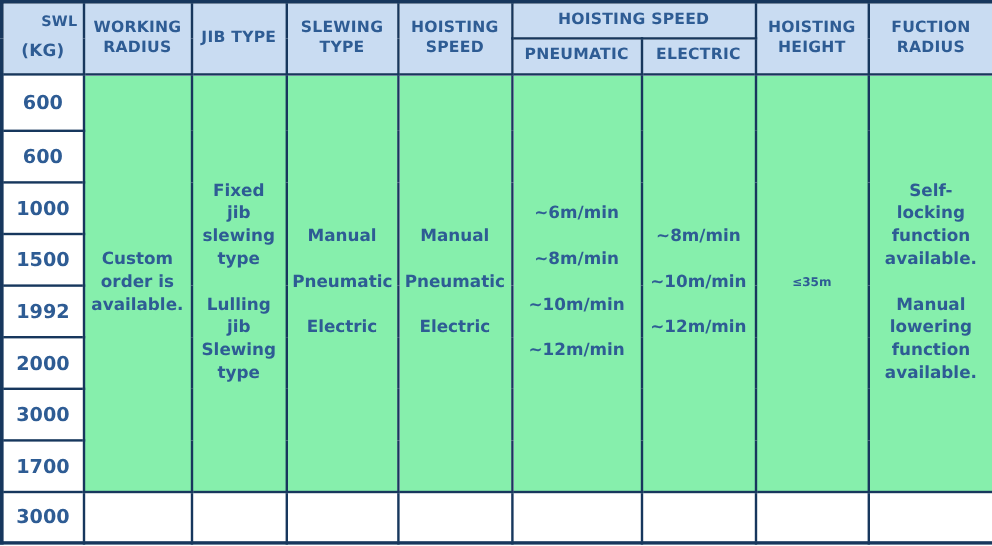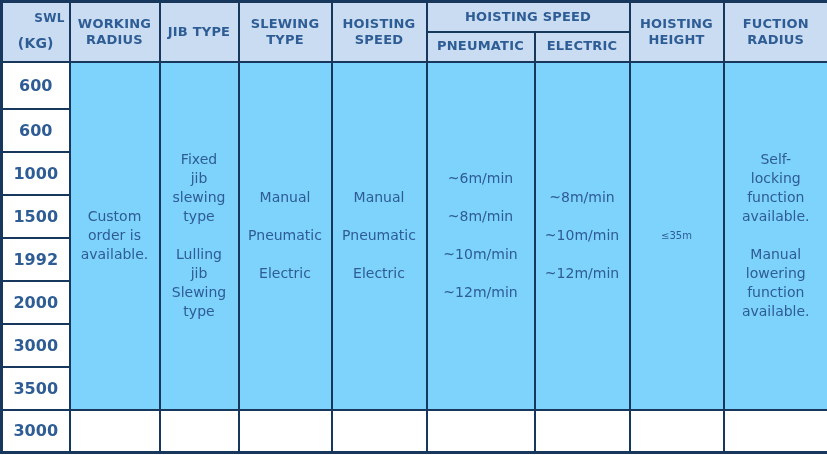--- a/index.html
+++ b/index.html
@@ -42,23 +42,23 @@
     display: block;
     font-size: 14px;
     margin-top: 9px;
   }
   td.swl-num {
     font-size: 16px;
     font-weight: bold;
     background: #ffffff;
   }
   td.content-cell {
-    background: #7dd3fc;
+    background: #86efac;
     font-size: 14px;
-    font-weight: normal;
+    font-weight: bold;
     white-space: pre-line;
     line-height: 1.35;
   }
   td.height-cell {
     font-size: 10px;
   }
   td.empty-cell {
     background: #ffffff;
   }
   tr.body-row { height: 43px; }
@@ -158,21 +158,21 @@
     <tr class="body-row">
       <td class="swl-num">1992</td>
     </tr>
     <tr class="body-row">
       <td class="swl-num">2000</td>
     </tr>
     <tr class="body-row">
       <td class="swl-num">3000</td>
     </tr>
     <tr class="body-row">
-      <td class="swl-num">3500</td>
+      <td class="swl-num">1700</td>
     </tr>
     <tr class="body-row">
       <td class="swl-num">3000</td>
       <td class="empty-cell"></td>
       <td class="empty-cell"></td>
       <td class="empty-cell"></td>
       <td class="empty-cell"></td>
       <td class="empty-cell"></td>
       <td class="empty-cell"></td>
       <td class="empty-cell"></td>

